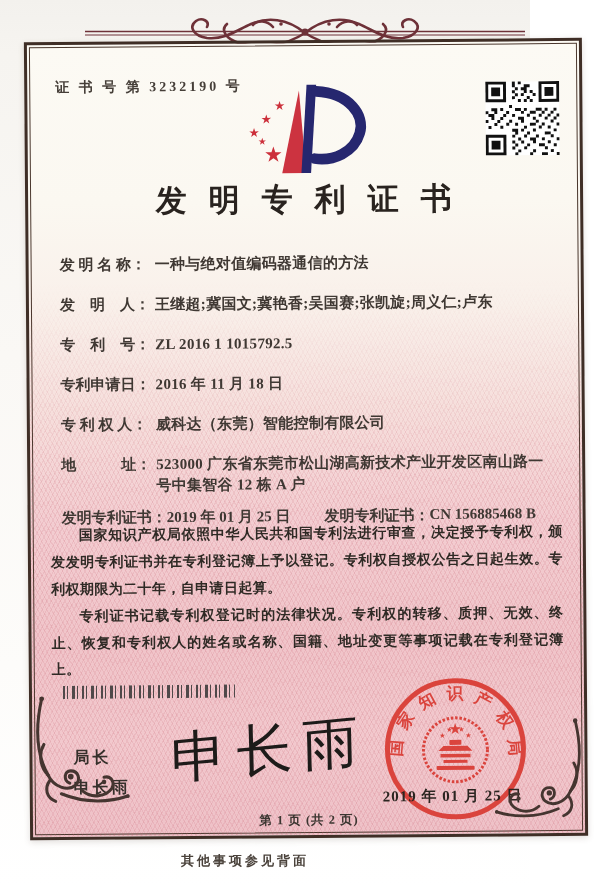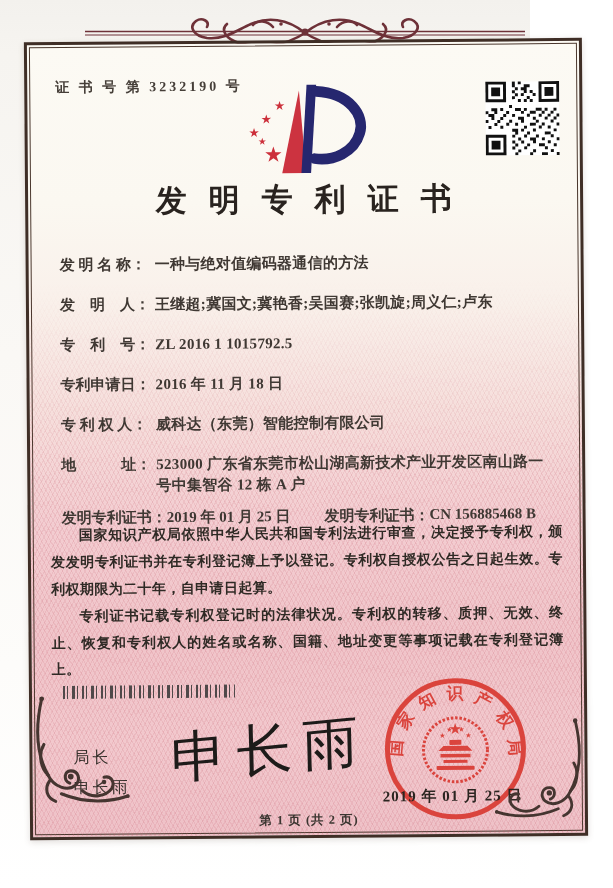--- a/index.html
+++ b/index.html
@@ -59,21 +59,21 @@
     font-size:14px;line-height:1.92;letter-spacing:.4px;font-weight:600;
     color:#2f2a25;text-align:justify;
   }
   .bodytext p{margin:0;text-indent:2em;}
   .barcode{
     position:absolute;left:31px;top:641px;width:172px;height:13px;opacity:.85;
     background:repeating-linear-gradient(90deg,
       #343434 0 2px,transparent 2px 4px,#343434 4px 5px,transparent 5px 9px,
       #343434 9px 12px,transparent 12px 14px,#343434 14px 15px,transparent 15px 19px);
   }
-  .issuer{position:absolute;left:41px;top:698px;font-size:16px;font-weight:400;
+  .issuer{position:absolute;left:41px;top:698px;font-size:16px;font-weight:700;
     color:#36302b;letter-spacing:3px;line-height:1.9;}
   .signature{
     position:absolute;left:138px;top:668px;width:230px;
     font-size:56px;color:#1d1b19;letter-spacing:10px;white-space:nowrap;
     transform:rotate(-5deg) skewX(-4deg);font-weight:500;
   }
   .seal{position:absolute;left:348px;top:632px;width:150px;height:150px;opacity:.92;}
   .seal-date{
     position:absolute;left:350px;top:745px;font-size:15px;font-weight:700;
     color:#2b2520;letter-spacing:1px;white-space:nowrap;
@@ -267,13 +267,14 @@
             <circle cx="38" cy="86" r="3"></circle>
             <circle cx="73" cy="92" r="2.4"></circle>
             <circle cx="98" cy="107" r="2"></circle>
         </g>
       </g>
     </svg>
 
     <div class="pageinfo">第 1 页 (共 2 页)</div>
   </div>
 
+  <div class="footer-note">其他事项参见背面</div>
 </div>
 
 </body></html>

